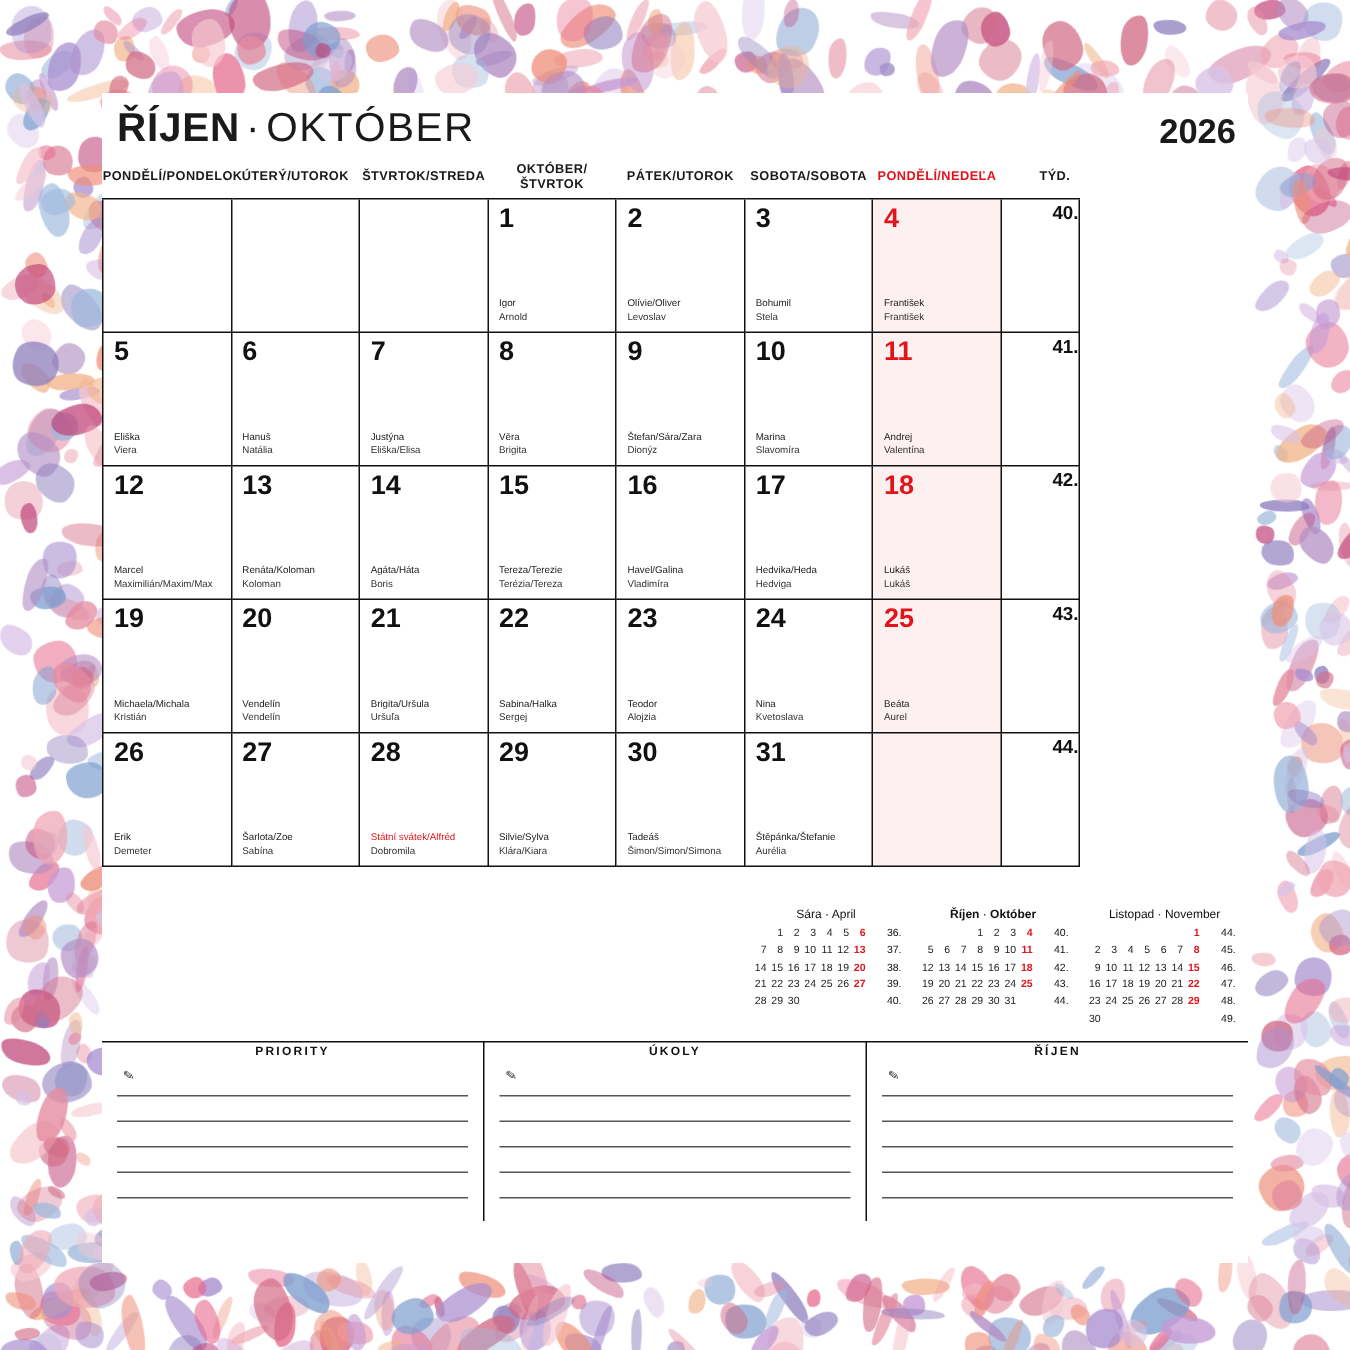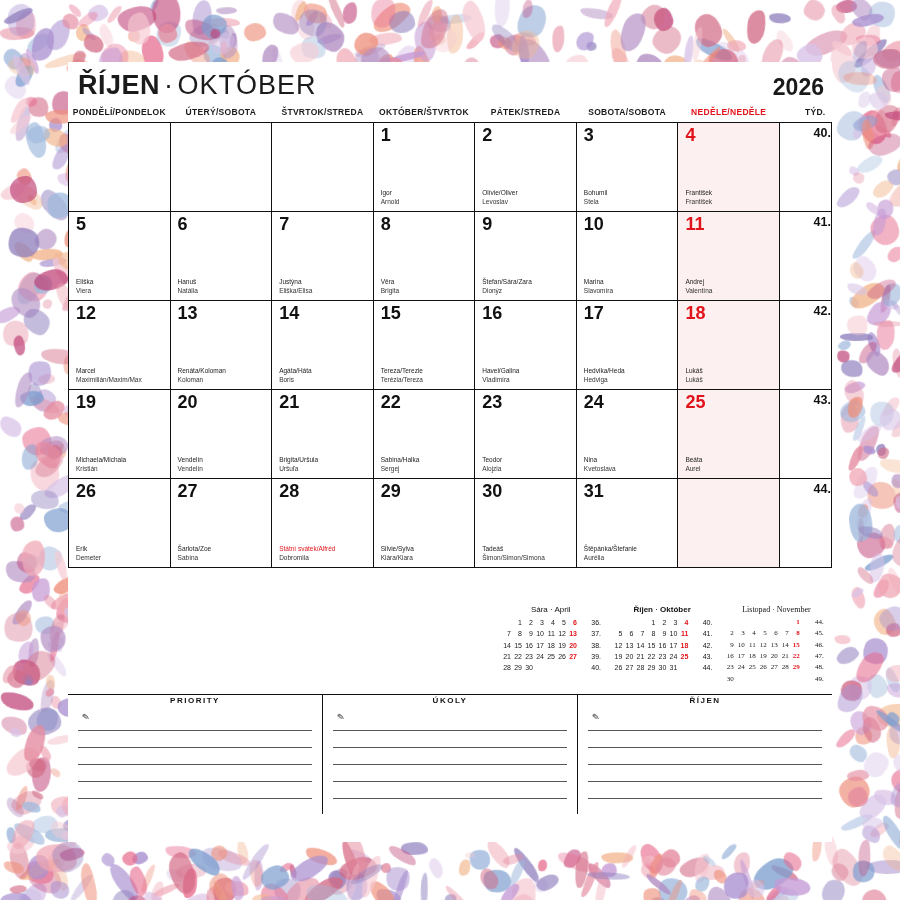--- a/index.html
+++ b/index.html
@@ -23,21 +23,21 @@
   .titlerow{
     display:flex;align-items:flex-end;justify-content:space-between;
     padding:8px 6px 2px 10px;
   }
   .monthname{font-size:27px;letter-spacing:.5px;color:#1a1a1a;font-weight:bold;}
   .monthname .m1{font-weight:bold;}
   .monthname .sep{font-weight:normal;padding:0 4px;}
   .monthname .m2{font-weight:normal;letter-spacing:1px;}
   .year{font-size:23px;font-weight:bold;color:#1a1a1a;padding-right:2px;}
 
-  table.cal{border-collapse:collapse;width:764px;table-layout:fixed;}
+  table.cal{border-collapse:collapse;width:652px;table-layout:fixed;}
   table.cal th{
     font-size:8.5px;font-weight:bold;letter-spacing:.3px;color:#1a1a1a;
     padding:4px 0 5px 0;text-align:center;border-bottom:1px solid #111;
   }
   table.cal th.sun{color:#e2141b;}
   table.cal th.wk{width:46px;text-align:right;padding-right:6px;}
   table.cal td{
     border-right:1px solid #111;border-bottom:1px solid #111;
     vertical-align:top;height:88px;width:102.5px;padding:0;
   }
@@ -62,21 +62,21 @@
     position:absolute;left:500px;top:605px;width:330px;z-index:4;
     display:flex;gap:10px;
   }
   .mini{font-size:7px;color:#222;}
   .mini .mt{font-size:8px;text-align:center;margin-bottom:3px;color:#111;}
   .mini .mt b{font-weight:bold;}
   .minirow{display:flex;align-items:center;white-space:nowrap;line-height:1.62;}
   .minirow .d{display:inline-block;width:11px;text-align:right;}
   .minirow .d.r{color:#e2141b;font-weight:bold;}
   .minirow .w{display:inline-block;width:18px;text-align:right;color:#111;padding-left:6px;}
-  .mini.m1{width:104px;} .mini.m2{width:104px;} .mini.m3{width:110px;font-family:Liberation Serif, serif;}
+  .mini.m1{width:104px;} .mini.m2{width:104px;} .mini.m3{width:110px;}
 
   
   .notes{
     position:absolute;left:68px;top:694px;width:764px;height:120px;z-index:4;
     display:flex;
   }
   .notecol{flex:1;position:relative;}
   .notecol + .notecol{border-left:1px solid #111;}
   .noteh{font-size:8px;font-weight:bold;letter-spacing:1.5px;text-align:center;padding-top:2px;color:#111;}
   .lines{margin-top:9px;padding:0 10px;}
@@ -694,26 +694,26 @@
     <div class="monthname">
       <span class="m1">ŘÍJEN</span><span class="sep">·</span><span class="m2">OKTÓBER</span>
     </div>
     <div class="year">2026</div>
   </div>
 
   <table class="cal">
     <thead>
       <tr>
         <th>PONDĚLÍ/PONDELOK</th>
-        <th>ÚTERÝ/SOBOTA</th>
+        <th>ÚTERÝ/UTOROK</th>
         <th>ŠTVRTOK/STREDA</th>
         <th>OKTÓBER/ŠTVRTOK</th>
-        <th>PÁTEK/STREDA</th>
+        <th>PÁTEK/UTOROK</th>
         <th>SOBOTA/SOBOTA</th>
-        <th class="sun">NEDĚLE/NEDĚLE</th>
+        <th class="sun">PONDĚLÍ/NEDEĽA</th>
         <th class="wk">TÝD.</th>
       </tr>
     </thead>
     <tbody id="grid-body">
         <tr>
           <td class="first">
             <div class="daynum"></div>
             <div class="names">
               <div class="n1"></div>
               <div class="n2"></div>

